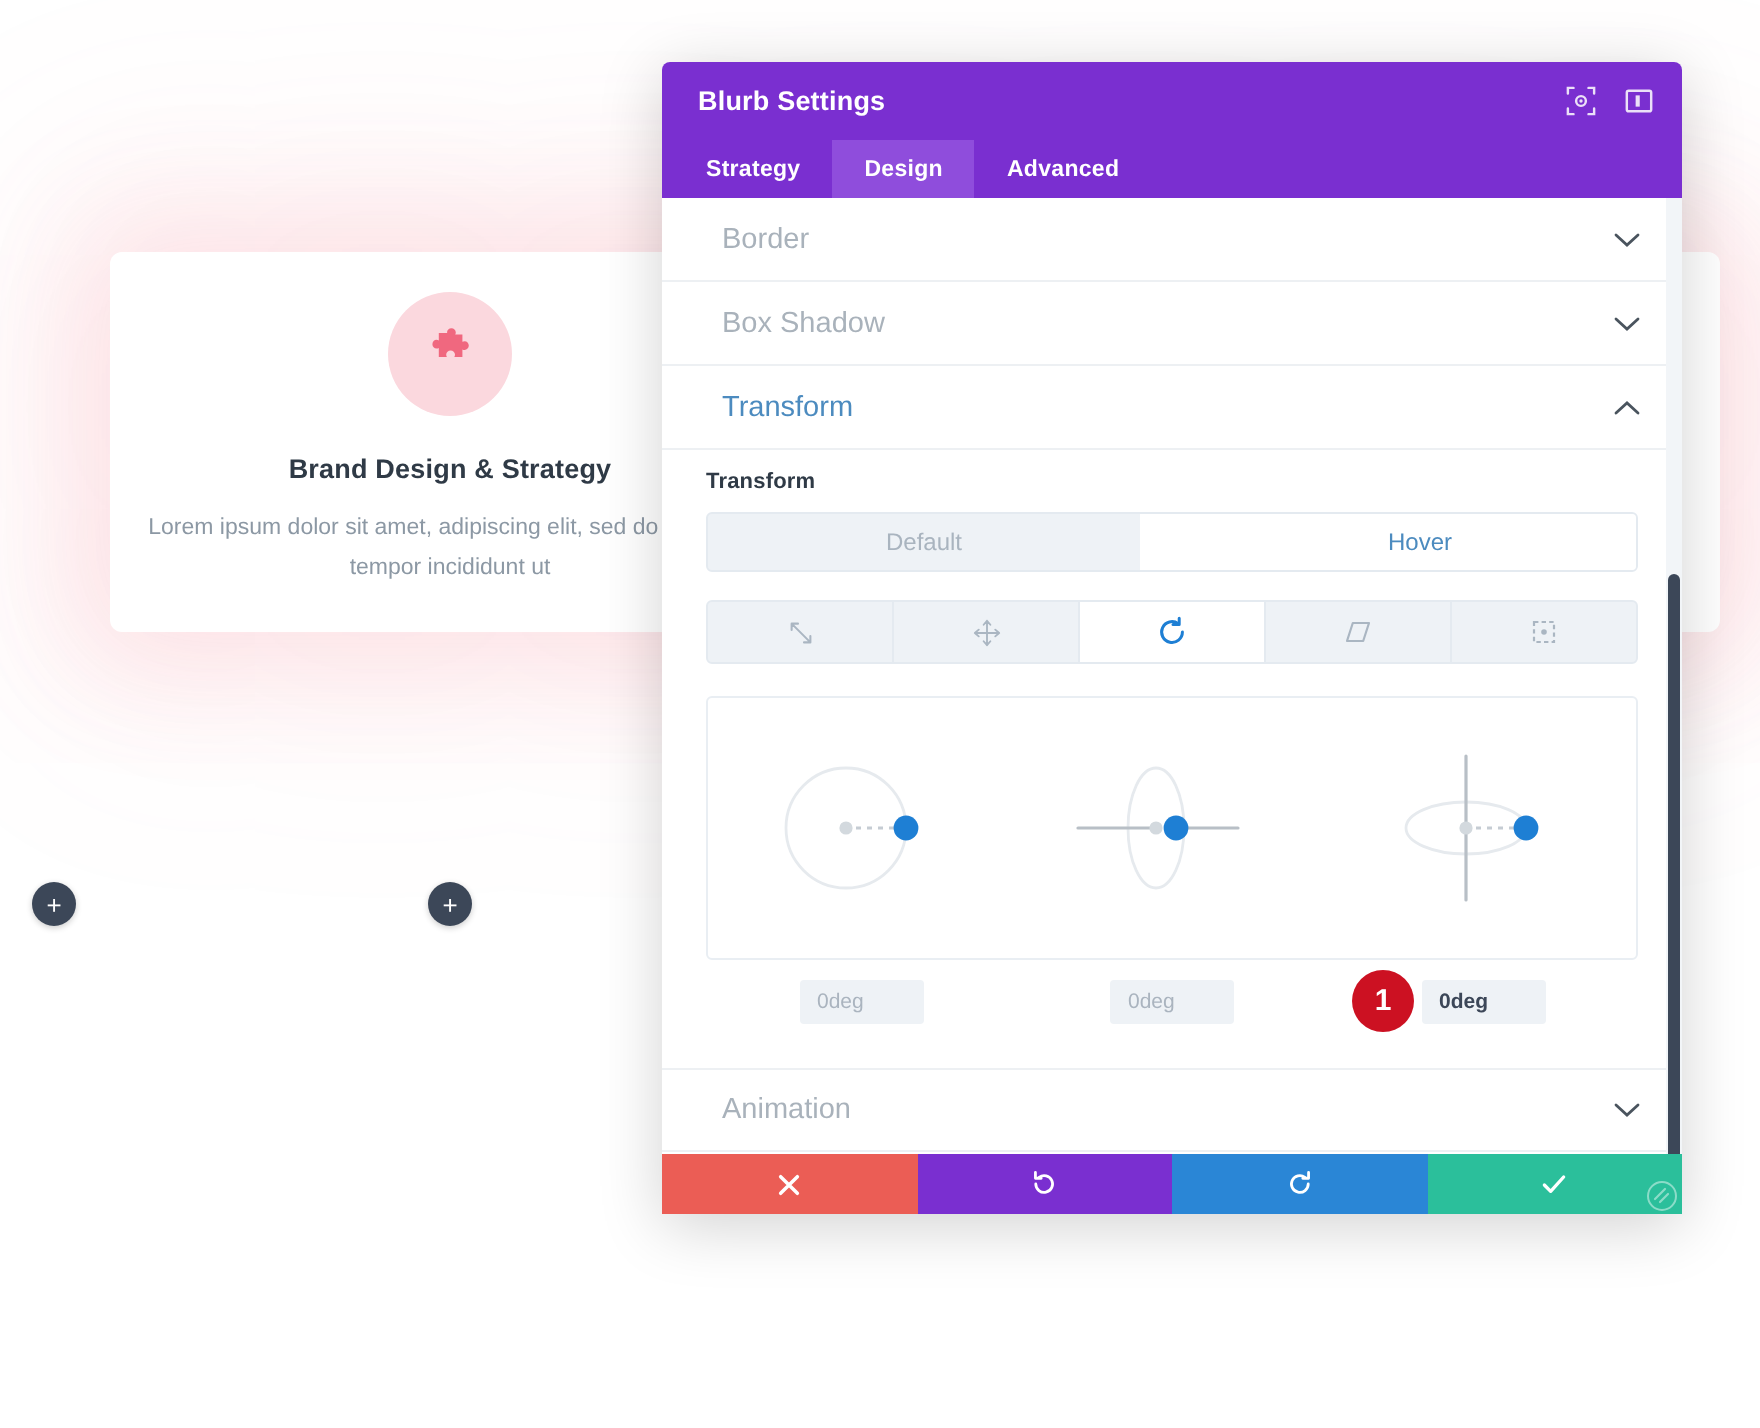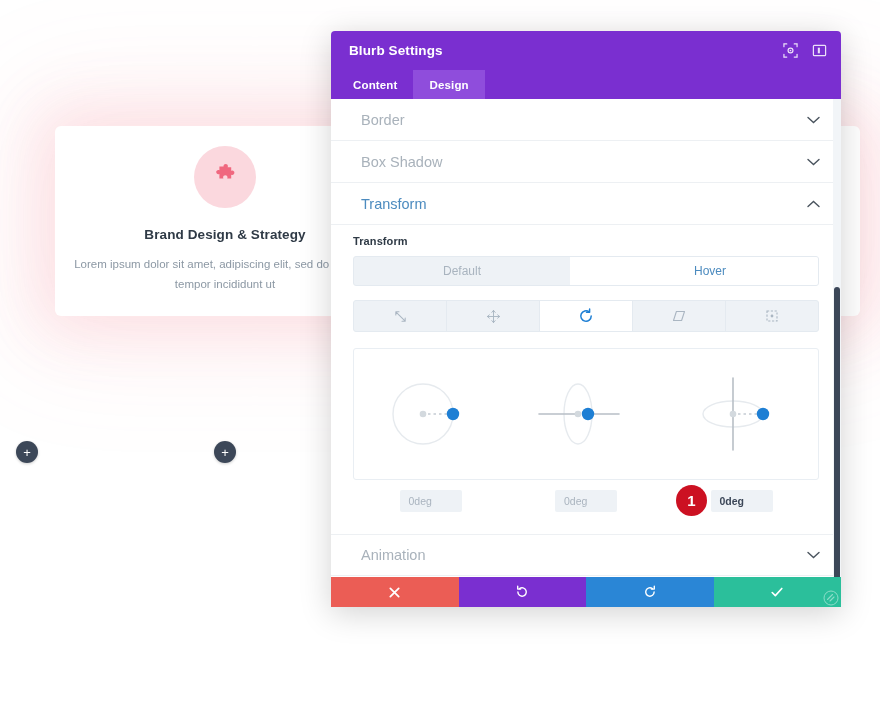--- a/index.html
+++ b/index.html
@@ -401,22 +401,23 @@
         <div class="hdr-icon">
           <svg width="15" height="15" viewBox="0 0 16 16">
             <rect x="1.5" y="2.5" width="13" height="11" rx="1" stroke="#ffffff" stroke-width="1.3" fill="none"></rect>
             <rect x="6.2" y="5" width="2.2" height="6" fill="#ffffff"></rect>
           </svg>
         </div>
       </div>
     </div>
 
     <div class="modal-tabs">
-      <div class="tab">Content</div>
+      <div class="tab">Strategy</div>
       <div class="tab active">Design</div>
+      <div class="tab">Advanced</div>
     </div>
 
     <div class="modal-body">
 
       <div class="section-row">
         <span class="section-label">Border</span>
         <span class="chev">
           <svg width="13" height="8" viewBox="0 0 13 8">
               <path d="M1 1.5l5.5 5 5.5-5" stroke="#4a545e" stroke-width="1.4" fill="none" stroke-linecap="round"></path>
             </svg>

